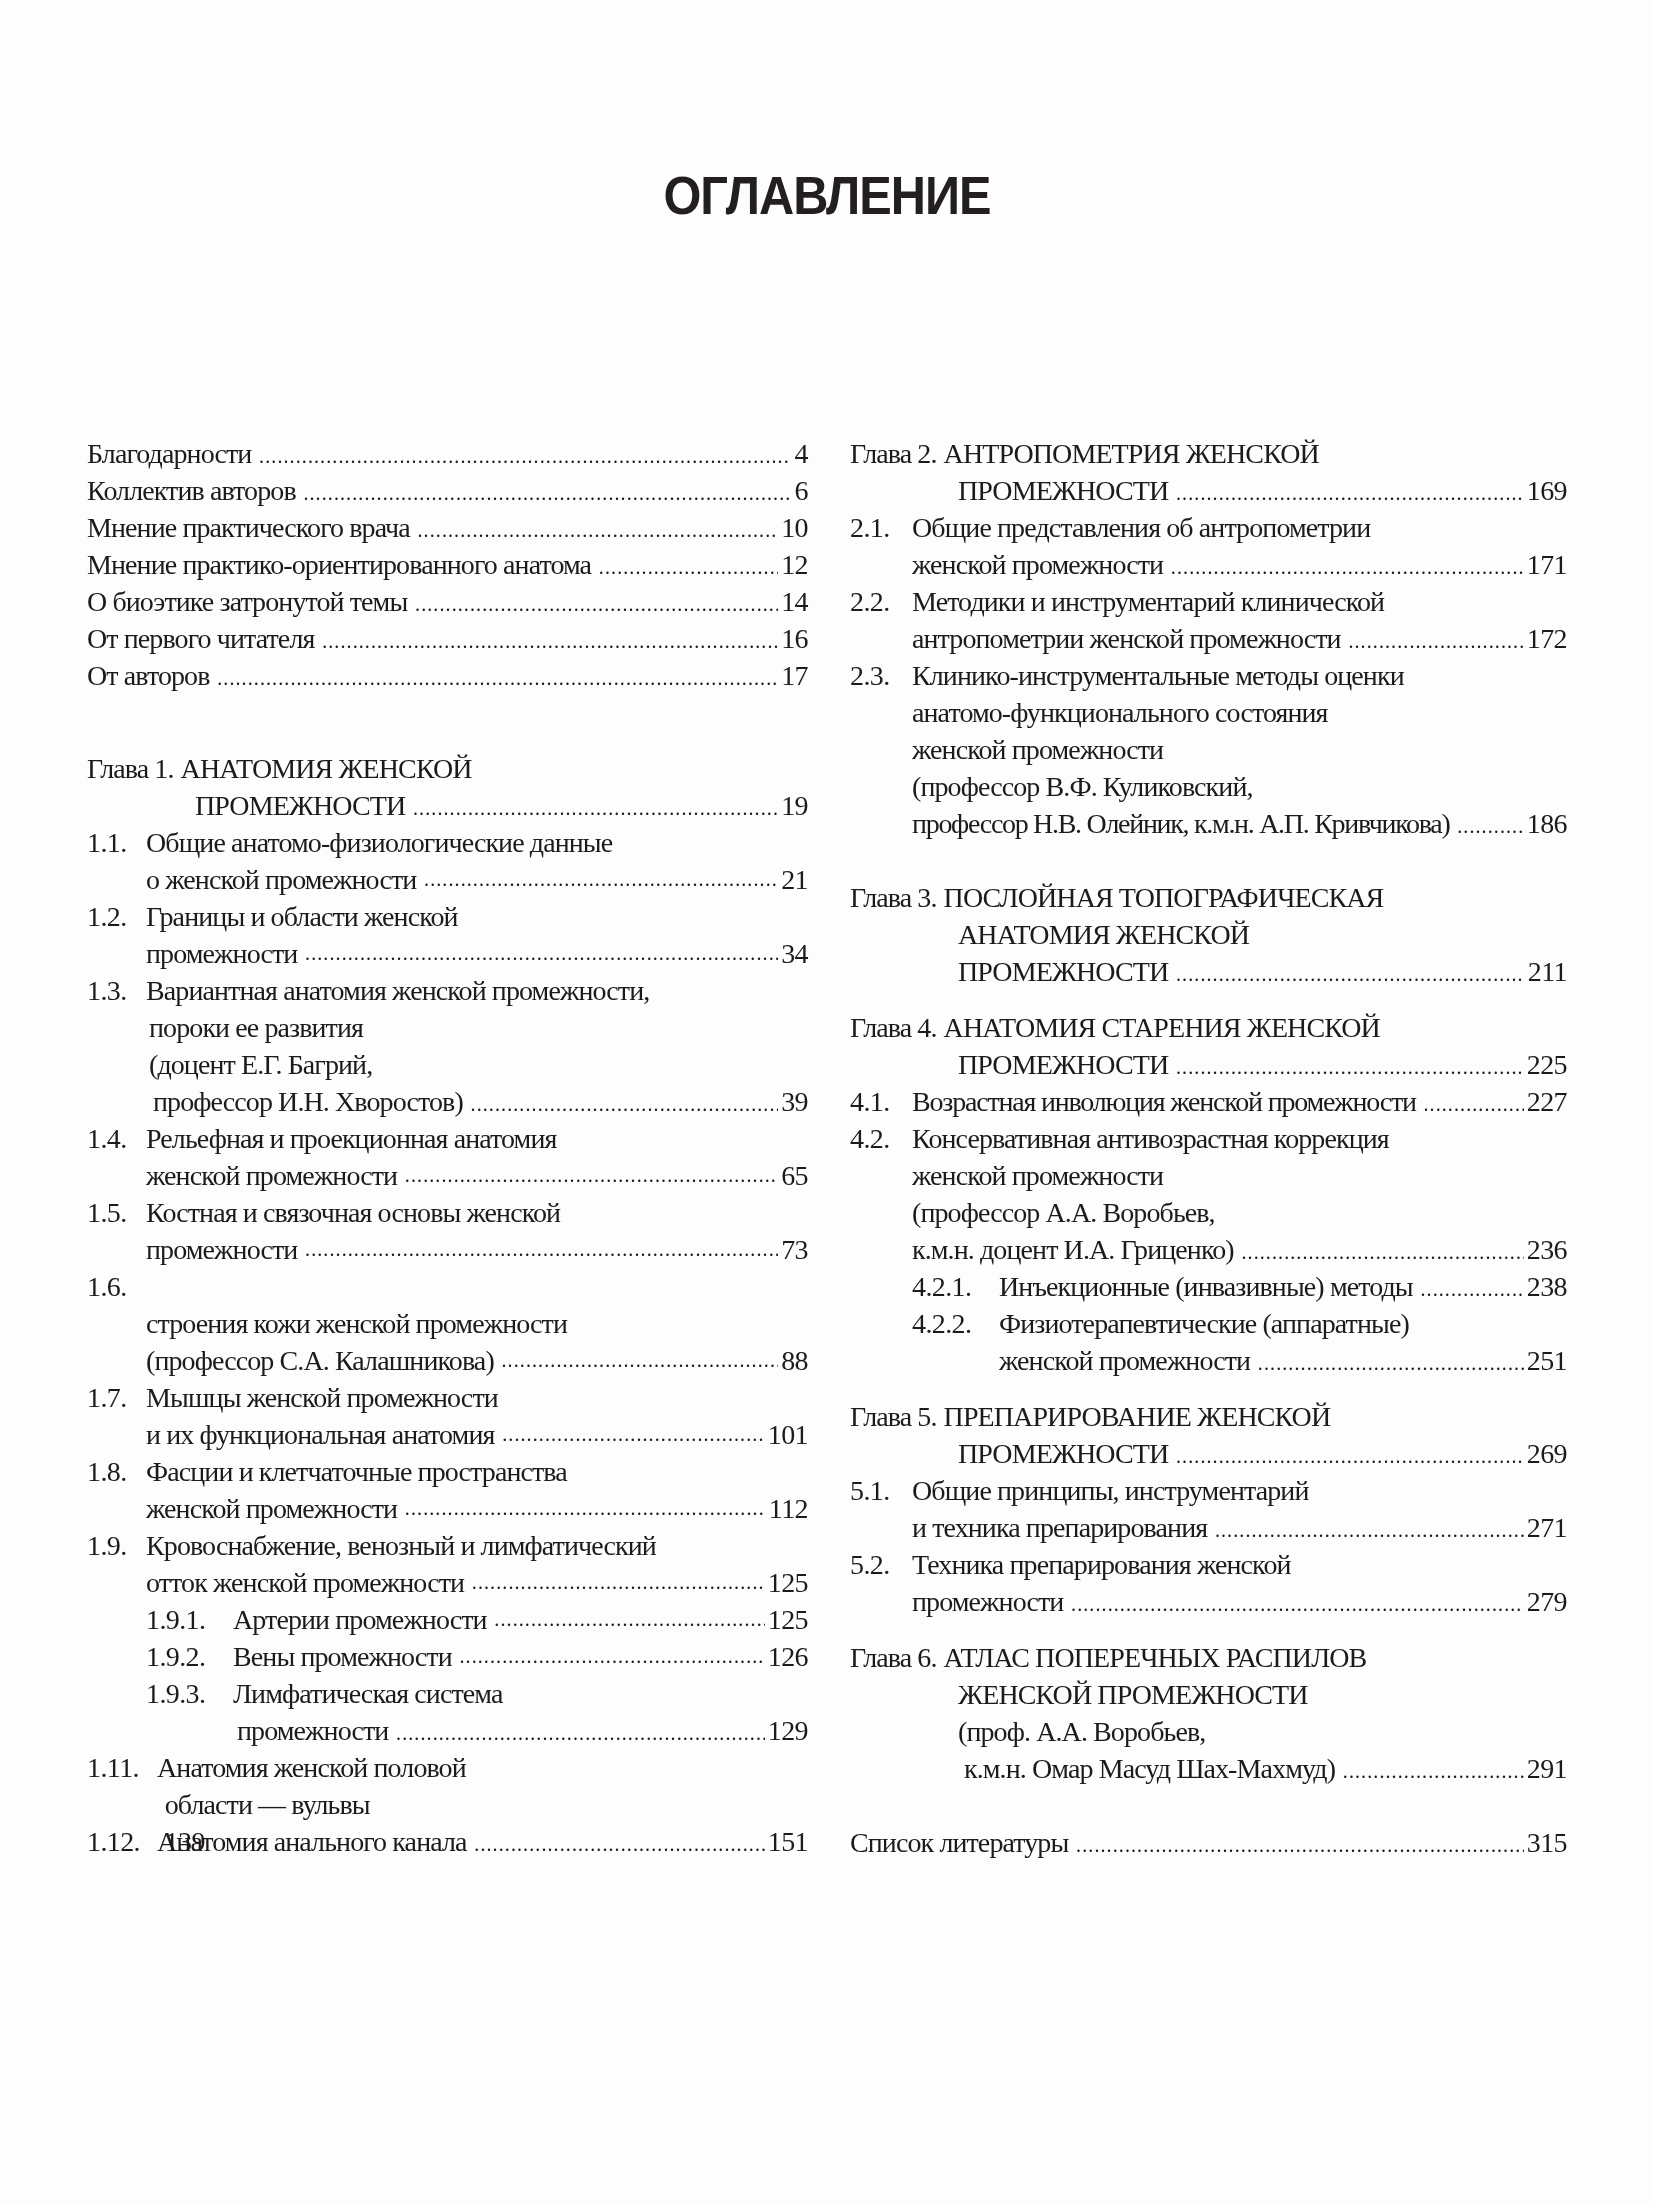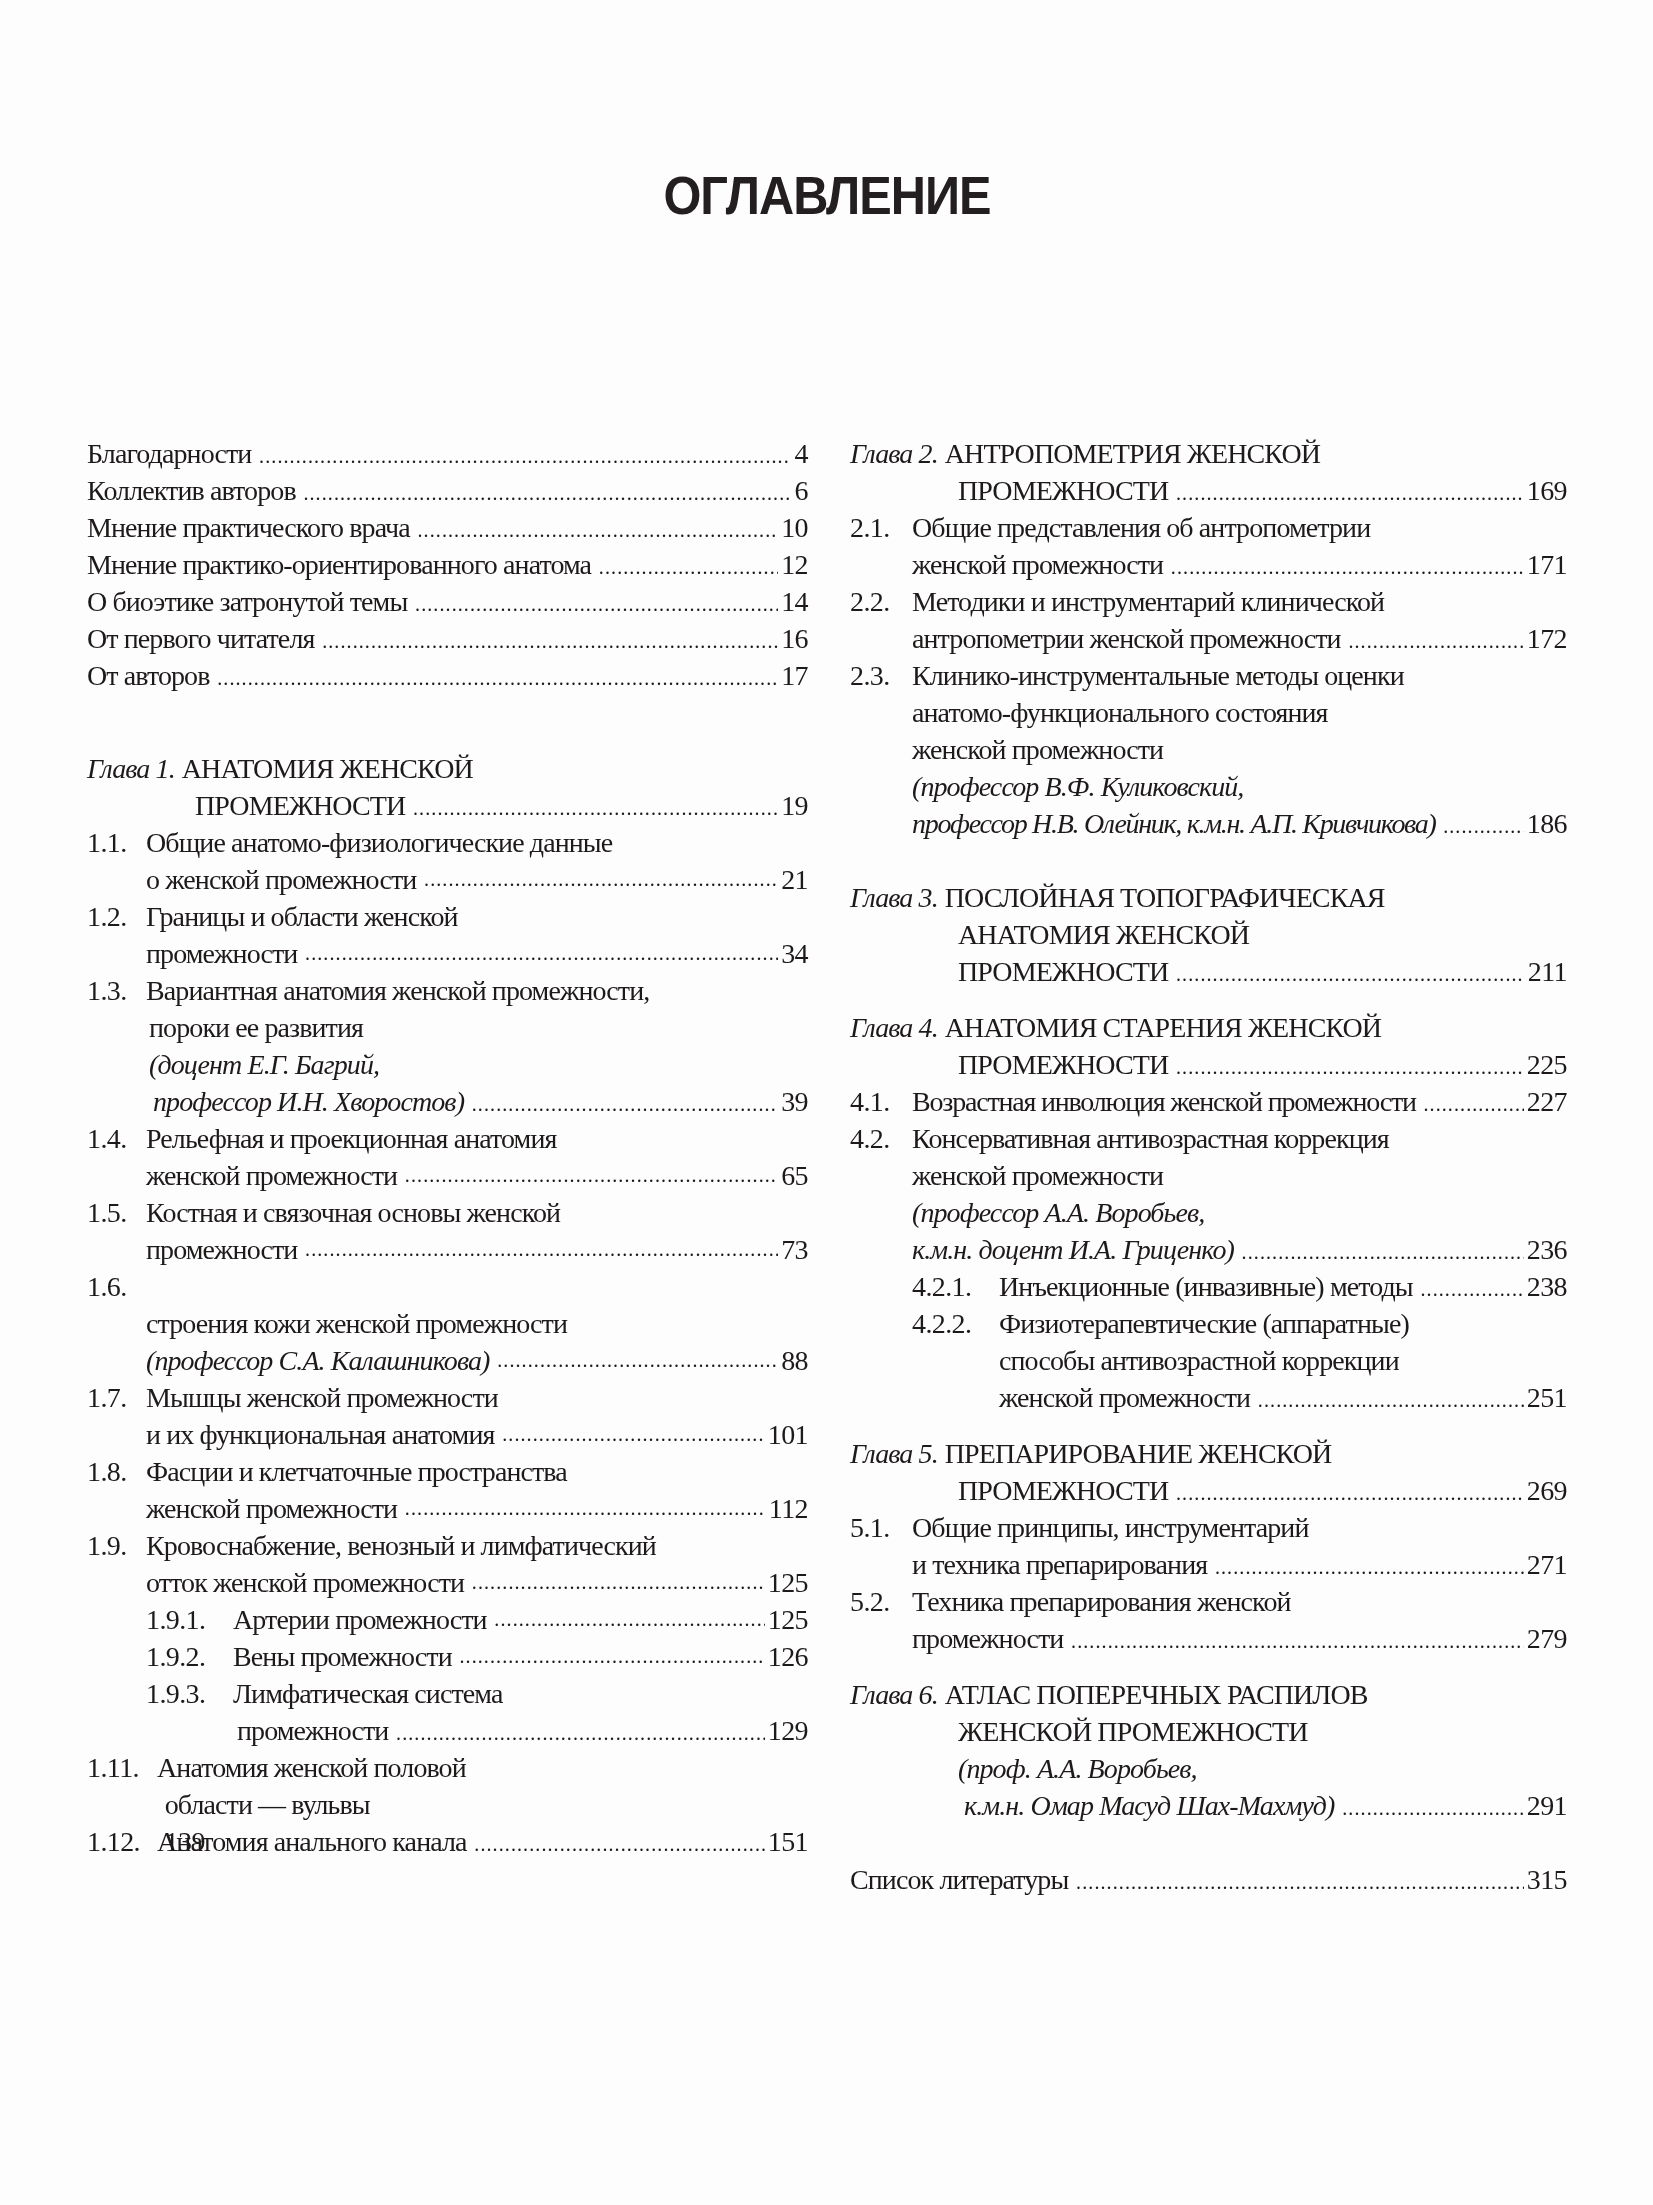--- a/index.html
+++ b/index.html
@@ -50,21 +50,21 @@
     margin: 0 3.3px 0 7.7px;
     letter-spacing: 1.1px;
     font-size: 20px;
     position: relative;
     top: 0px;
   }
   .dots::before {
     content: "..............................................................................................................................................................................................................................";
   }
   .page { text-align: right; letter-spacing: -0.6px; }
-  .i { font-style: italic; }
+  .i { }
   .b { font-weight: normal; }
   .gap { height: 37px; }
   .gap-s { height: 19px; }
 
   .ind1 { padding-left: 59px; align-items: center; }
   .ind1-2 { padding-left: 70px; flex-direction: column; }
   .ind2 { padding-left: 62px; }
   .chind { padding-left: 108px; }
 
   .entry { cursor: pointer; }
@@ -358,23 +358,20 @@
     <span class="num" style="width:87px">4.2.1.</span>
       <span class="txt">Инъекционные (инвазивные) методы</span>
       <span class="dots"></span>
       <span class="page">238</span>
   </div>
   <div class="line entry ind2">
     <span class="num" style="width:87px">4.2.2.</span>
       <span class="txt">Физиотерапевтические (аппаратные)</span>
   </div>
   <div class="line entry" style="padding-left:149px">
-    <span class="txt">способы антивозрастной коррекции</span>
-  </div>
-  <div class="line entry" style="padding-left:149px">
     <span class="txt">женской промежности</span>
       <span class="dots"></span>
       <span class="page">251</span>
   </div>
 
   <div class="gap-s"></div>
 
   <div class="line entry">
     <span class="txt i">Глава 5.</span>&nbsp;<span class="txt b">ПРЕПАРИРОВАНИЕ ЖЕНСКОЙ</span>
   </div>

